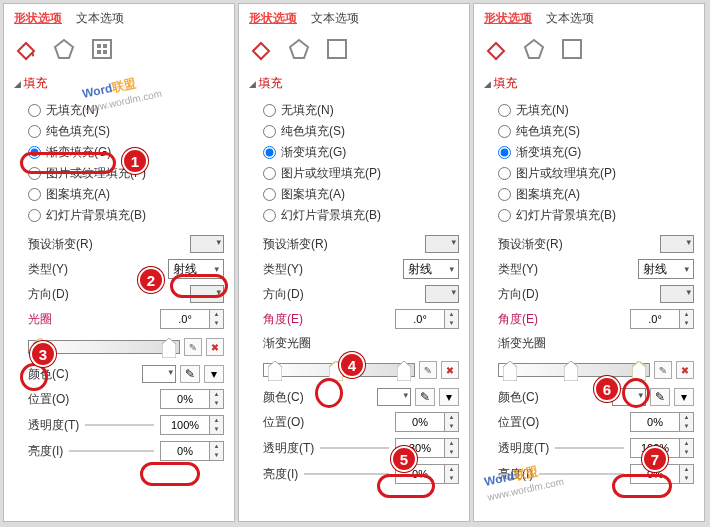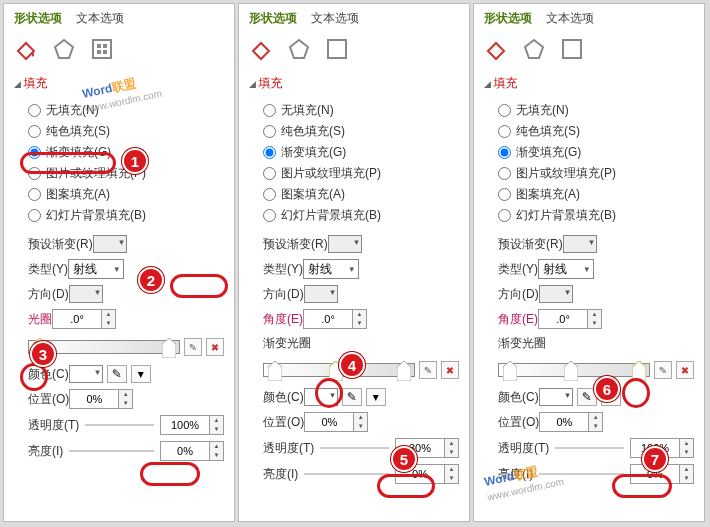--- a/index.html
+++ b/index.html
@@ -1,28 +1,28 @@
 <!DOCTYPE html>
 <html><head>
 <meta charset="utf-8">
 <style>
 *{box-sizing:border-box;margin:0;padding:0;font-family:"Microsoft YaHei",SimSun,sans-serif;font-size:12px}
 body{background:#dcdcdc;padding:3px;display:flex;gap:3px}
 .panel{background:#fff;border:1px solid #bbb;width:232px;height:519px;position:relative;padding:6px 10px}
 .tabs{display:flex;gap:14px;margin-bottom:6px}
-.tab-a{color:#4d7c0f;font-weight:bold;}
+.tab-a{color:#ef4444;font-weight:bold;text-decoration:underline}
 .tab-b{color:#444}
 .iconrow{display:flex;gap:14px;align-items:center;padding:4px 0 10px;border-bottom:none}
 .ico{width:24px;height:24px;display:flex;align-items:center;justify-content:center}
 .sect{color:#c00;font-size:12px;padding:4px 0 6px}
 .sect::before{content:"◢ ";font-size:9px;color:#666}
 .radios{padding:2px 0 6px 14px}
 .radio{display:flex;align-items:center;gap:5px;padding:2px 0;color:#333}
 .radio input{margin:0}
-.row{display:flex;align-items:center;justify-content:flex-start;padding:3px 0 3px 14px}
+.row{display:flex;align-items:center;justify-content:space-between;padding:3px 0 3px 14px}
 .lbl{color:#333}
 .lbl.dim{color:#be185d}
 .swatch{width:34px;height:18px;border:1px solid #888;background:#eee;position:relative}
 .swatch::after{content:"▾";position:absolute;right:2px;top:1px;font-size:9px;color:#555}
 .sel{width:56px;height:20px;border:1px solid #888;display:flex;align-items:center;justify-content:space-between;padding:0 4px;background:#fff}
 .sel::after{content:"▾";font-size:9px;color:#555}
 .spin{display:flex;align-items:center}
 .spin input{width:50px;height:20px;border:1px solid #999;text-align:center;font-size:11px}
 .spin .updn{width:14px;height:20px;border:1px solid #999;border-left:none;display:flex;flex-direction:column;background:#f4f4f4}
 .spin .updn span{flex:1;font-size:6px;text-align:center;line-height:9px;color:#555}

